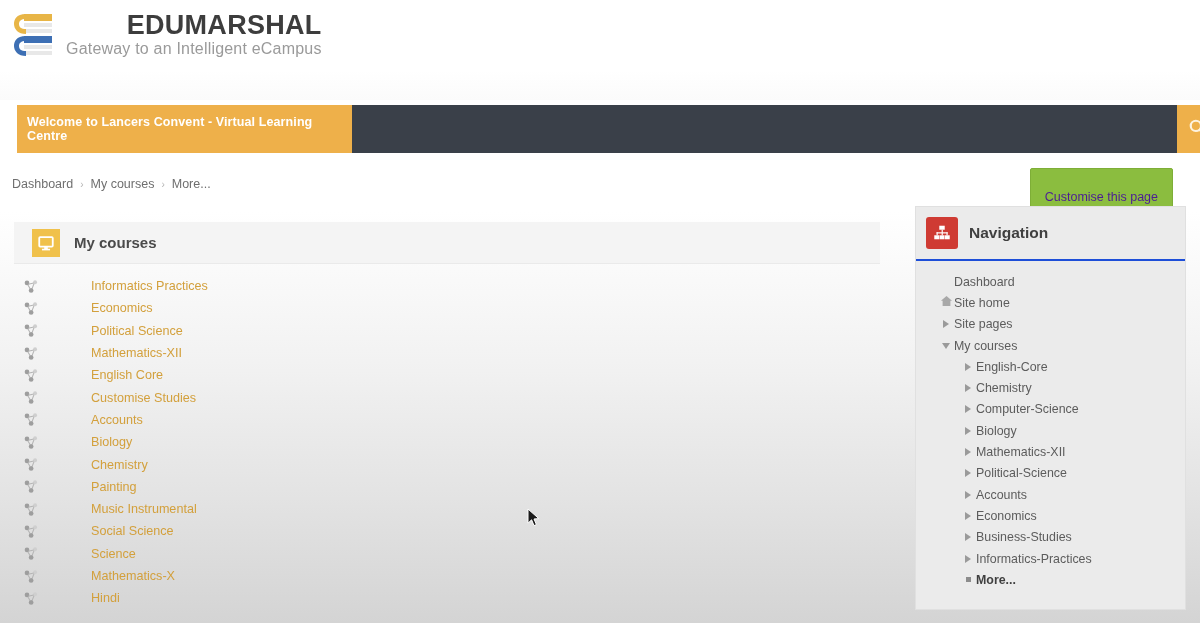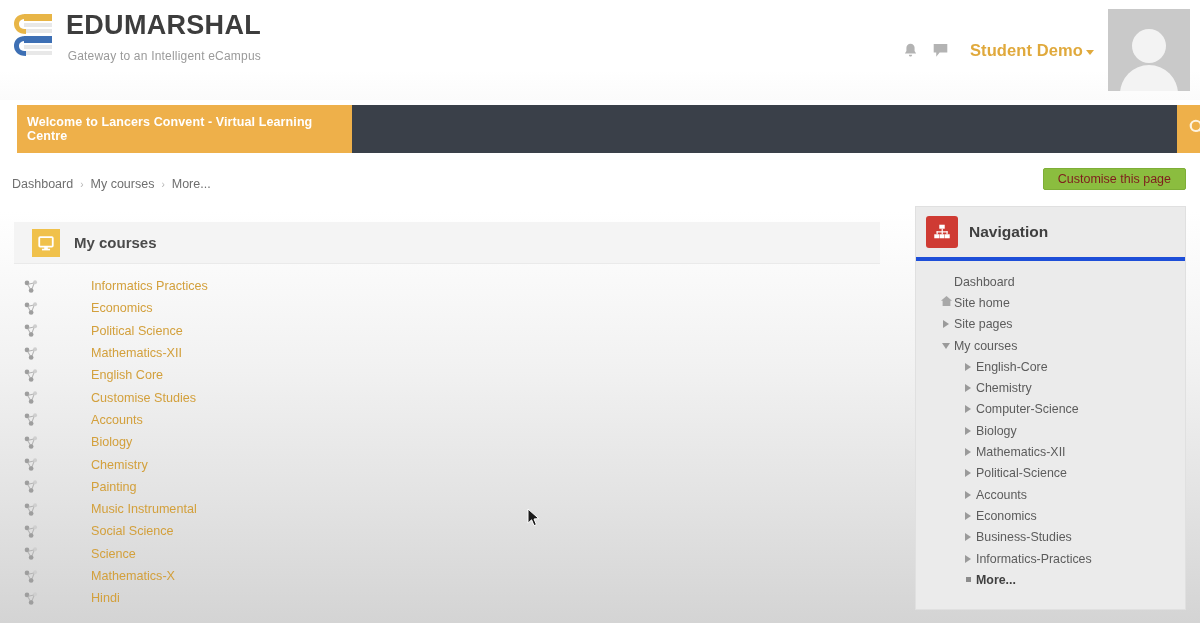--- a/index.html
+++ b/index.html
@@ -27,22 +27,22 @@
     text-align:right;
   }
   #brand { position:absolute; left:10px; top:6px; display:flex; align-items:flex-start; }
   #logo-mark { width:48px; height:50px; margin-top:4px; }
   #brand-text { margin-left:8px; margin-top:4px; }
   #brand-title {
     font-size:27px; font-weight:bold; color:#3d3d3d;
     letter-spacing:0.3px; line-height:31px;
   }
   #brand-tagline {
-    font-size:12px; color:#9a9a9a; letter-spacing:0.2px;
-    margin-top:9px; line-height:13px;
+    font-size:16px; color:#9a9a9a; letter-spacing:0.2px;
+    margin-top:1px; line-height:13px;
   }
 
   #user-area {
     position:absolute; right:0; top:0; height:100px;
     display:flex; align-items:center;
   }
   .hdr-icon {
     width:22px; height:22px; margin-right:8px;
     display:flex; align-items:center; justify-content:center;
     color:#b0b0b0;
@@ -98,23 +98,23 @@
   #breadcrumb {
     position:absolute; left:12px; top:9px;
     font-size:12.5px; color:#8a8a8a;
     display:flex; align-items:center;
   }
   #breadcrumb .crumb { color:#6f6f6f; }
   #breadcrumb .sep {
     margin:0 7px; color:#b5b5b5; font-size:10px;
   }
   #customise-btn {
-    position:absolute; right:14px; top:0;
-    background:#8bbd3f; color:#7f1d1d;
-    font-size:12.5px; padding:3px 14px;
+    position:absolute; right:27px; top:0;
+    background:#8bbd3f; color:#4c1d95;
+    font-size:12.5px; padding:21px 14px;
     border:1px solid #7eae37; border-radius:2px;
     line-height:14px;
   }
 
   
   #main-col {
     position:absolute; left:14px; top:222px; width:866px;
   }
   #mycourses-header {
     height:42px; background:#f4f4f4;
@@ -142,21 +142,21 @@
     font-size:12.6px; color:#d3a03c;margin-left:44px;
   }
 
   
   #nav-block {
     position:absolute; left:915px; top:206px; width:271px; height:404px;
     background:#ebebeb; border:1px solid #e0e0e0;
   }
   #nav-block-header {
     display:flex; align-items:center; height:54px; padding-left:10px;
-    border-bottom:4px solid #1d4ed8;
+    border-bottom:2px solid #1d4ed8;
   }
   #nav-block-icon {
     width:32px; height:32px; background:#cf3b33;
     border-radius:3px; display:flex; align-items:center; justify-content:center;
   }
   #nav-block-title {
     font-size:15.5px; font-weight:bold; color:#3f3f3f;
     margin-left:11px;
   }
   #nav-tree { padding-top:10px; }
@@ -206,39 +206,20 @@
           <path d="M14 41 H42 V45 H14 Z" fill="#e8e8e8"></path>
           <path d="M16 26 C6 26 4 32 4 36 C4 41 8 46 16 46 L16 41 C11 41 9 39 9 36 C9 33 11 31 16 31 Z" fill="#3d6fb4"></path>
         </svg>
       </span>
       <span id="brand-text">
         <div id="brand-title">EDUMARSHAL</div>
         <div id="brand-tagline">Gateway to an Intelligent eCampus</div>
       </span>
     </div>
 
-    <div id="user-area">
-      <span class="hdr-icon">
-        <svg width="17" height="17" viewBox="0 0 20 20">
-          <path d="M10 2 C7.2 2 5.2 4.1 5.2 6.8 L5.2 10.5 L3.4 13.6 L16.6 13.6 L14.8 10.5 L14.8 6.8 C14.8 4.1 12.8 2 10 2 Z" fill="#b3b3b3"></path>
-          <path d="M8.1 15 C8.1 16.2 8.9 17.1 10 17.1 C11.1 17.1 11.9 16.2 11.9 15 Z" fill="#b3b3b3"></path>
-        </svg>
-      </span>
-      <span class="hdr-icon">
-        <svg width="17" height="16" viewBox="0 0 20 18">
-          <path d="M2 2 H18 V12 H9 L5 17 L5 12 H2 Z" fill="#b3b3b3"></path>
-        </svg>
-      </span>
-      <span id="user-name">Student Demo</span>
-      <span id="user-caret"></span>
-      <span id="avatar">
-        <span class="head"></span>
-        <span class="body"></span>
-      </span>
-    </div>
   </div>
 
   <div id="navbar">
     <div id="welcome-banner">
       <span id="welcome-text">Welcome to Lancers Convent - Virtual Learning Centre</span>
     </div>
     <div id="navbar-dark"></div>
     <div id="search-box">
       <span>
         <svg width="19" height="19" viewBox="0 0 20 20">

